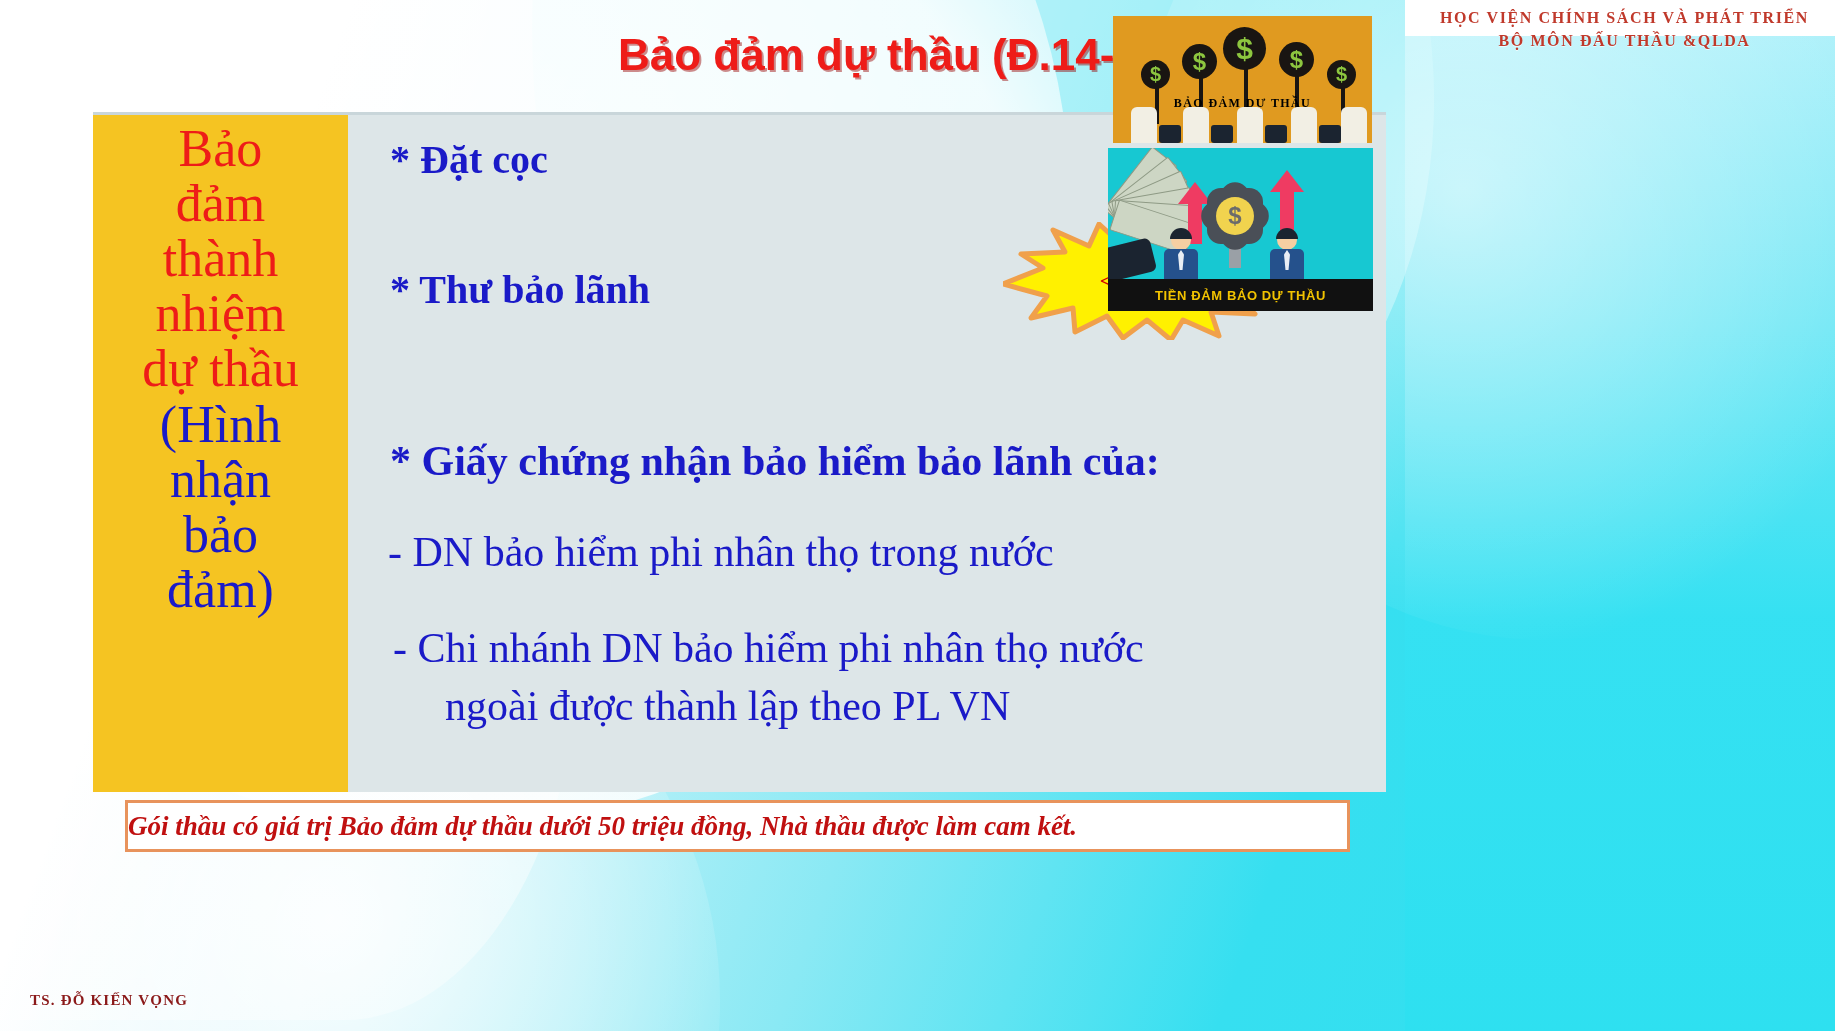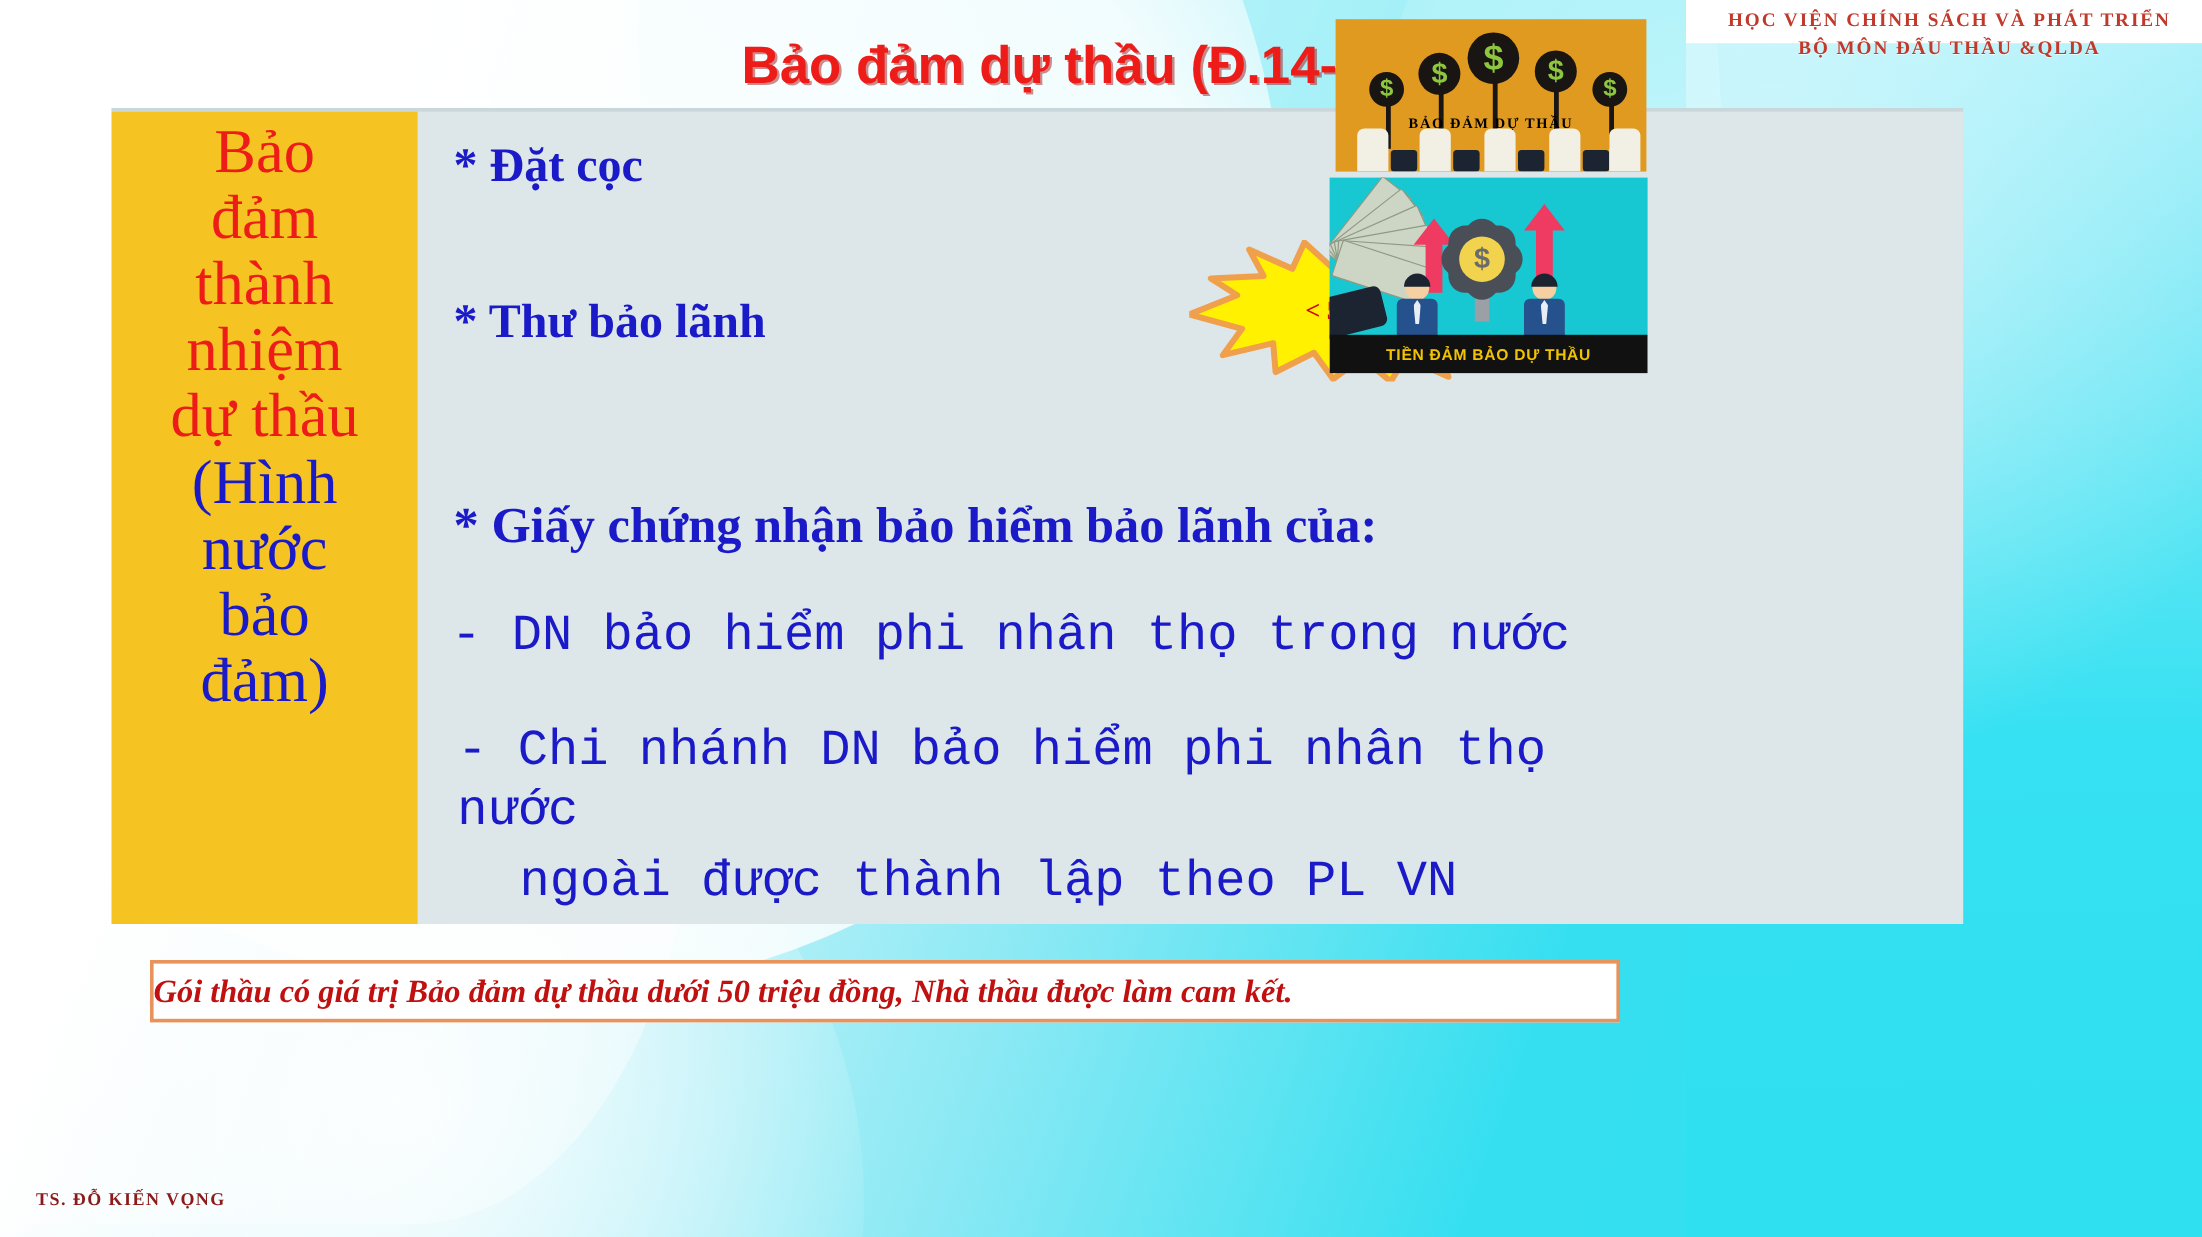--- a/index.html
+++ b/index.html
@@ -104,27 +104,28 @@
     font-weight: 700;
     color: #ee1c18;
     text-shadow: 2px 2px 0 rgba(150,0,0,0.45);
     letter-spacing: 0px;
   }
 
   
   .body-box {
     position: absolute;
     left: 93px;
-    top: 90px;
-    width: 1543px;
+    top: 112px;
+    width: 1293px;
     height: 680px;
     background: #dde6e8;
     border-top: 3px solid #c9d6da;
     box-sizing: border-box;
     display: flex;
+    gap: 12px;
   }
 
   
   .yellow-col {
     width: 255px;
     flex: 0 0 255px;
     background: #f5c422;
     display: flex;
     flex-direction: column;
     align-items: center;
@@ -155,21 +156,21 @@
     color: #1a1ac8;
     font-size: 40px;
     line-height: 1.15;
   }
   .b1 { position: absolute; left: 30px; top: 22px; }
   .b2 { position: absolute; left: 30px; top: 152px; }
   .b3 { position: absolute; left: 30px; top: 322px; font-size: 42px; }
 
   .sub-item {
     position: absolute;
-    font-family: Liberation Mono, monospace;
+    font-family: Liberation Serif, serif;
     color: #1a1ac8;
     font-size: 42px;
     font-weight: 400;
     line-height: 1.2;
   }
   .s1 { left: 28px; top: 412px; }
   .s2 { left: 33px; top: 508px; width: 1010px; }
   .s2 .cont { display: block; padding-left: 52px; margin-top: 8px; }
 
   
@@ -428,21 +429,21 @@
 
   <div class="body-box">
 
     <div class="yellow-col">
       <div class="line red">Bảo</div>
       <div class="line red">đảm</div>
       <div class="line red">thành</div>
       <div class="line red">nhiệm</div>
       <div class="line red">dự thầu</div>
       <div class="line blue">(Hình</div>
-      <div class="line blue">nước</div>
+      <div class="line blue">nhận</div>
       <div class="line blue">bảo</div>
       <div class="line blue">đảm)</div>
     </div>
 
     <div class="content-col">
 
       <div class="bullet-main b1">* Đặt cọc</div>
       <div class="bullet-main b2">* Thư bảo lãnh</div>
       <div class="bullet-main b3">* Giấy chứng nhận bảo hiểm bảo lãnh của:</div>
 

